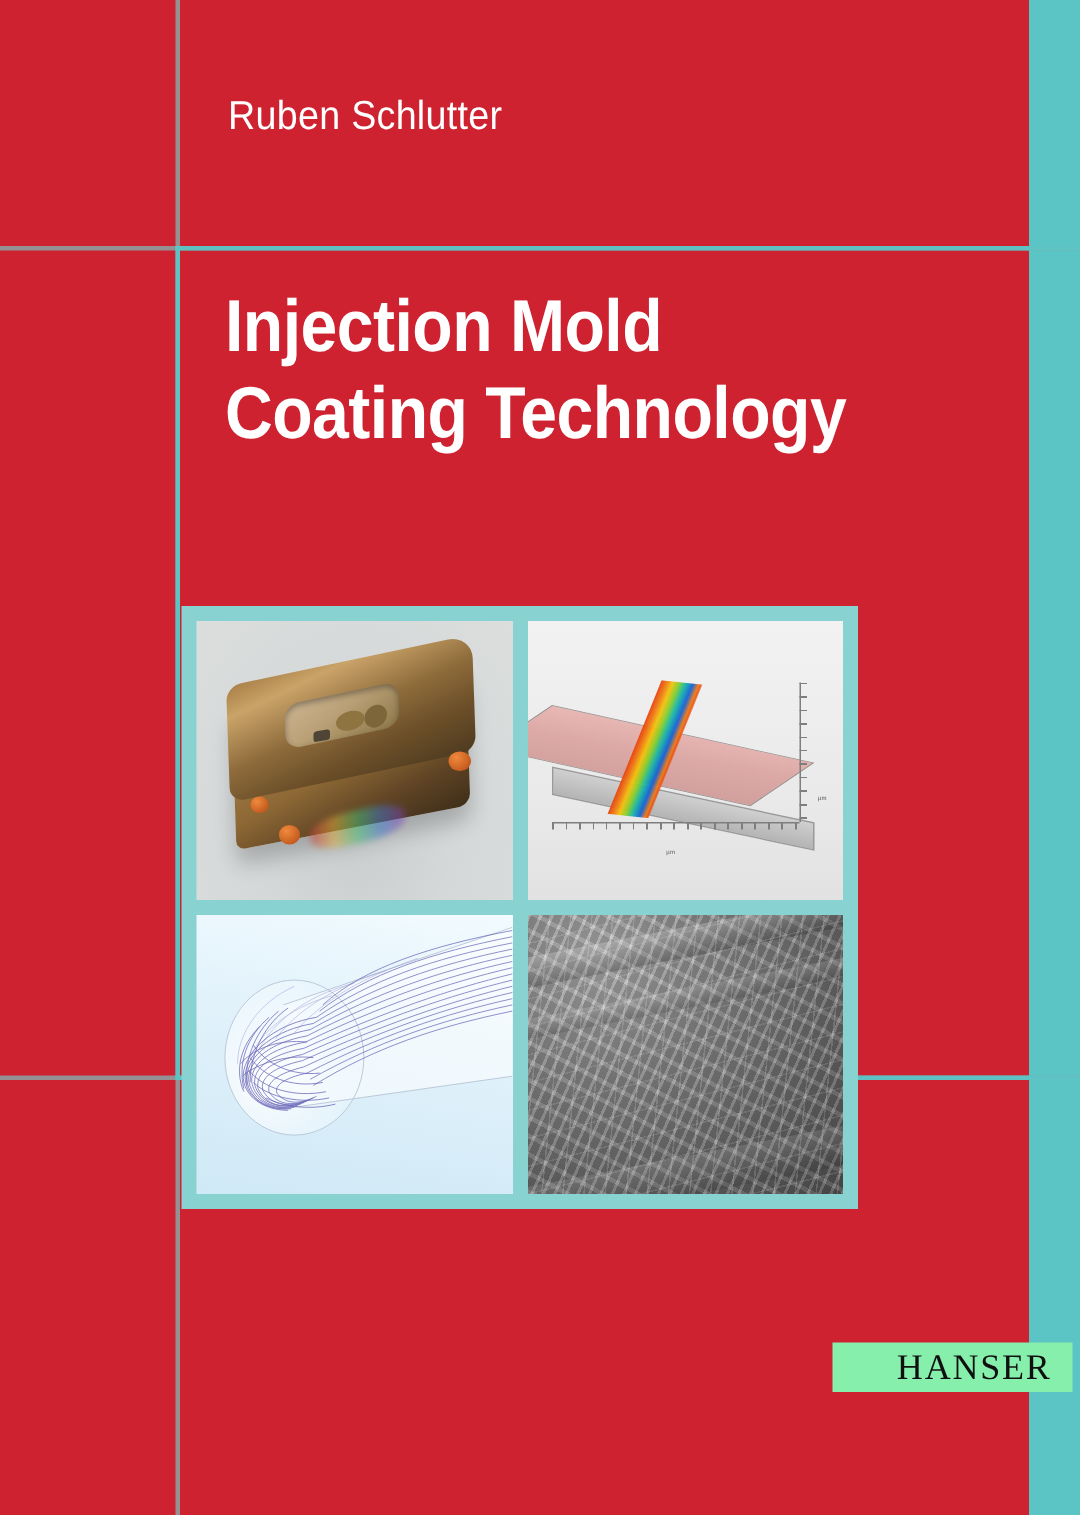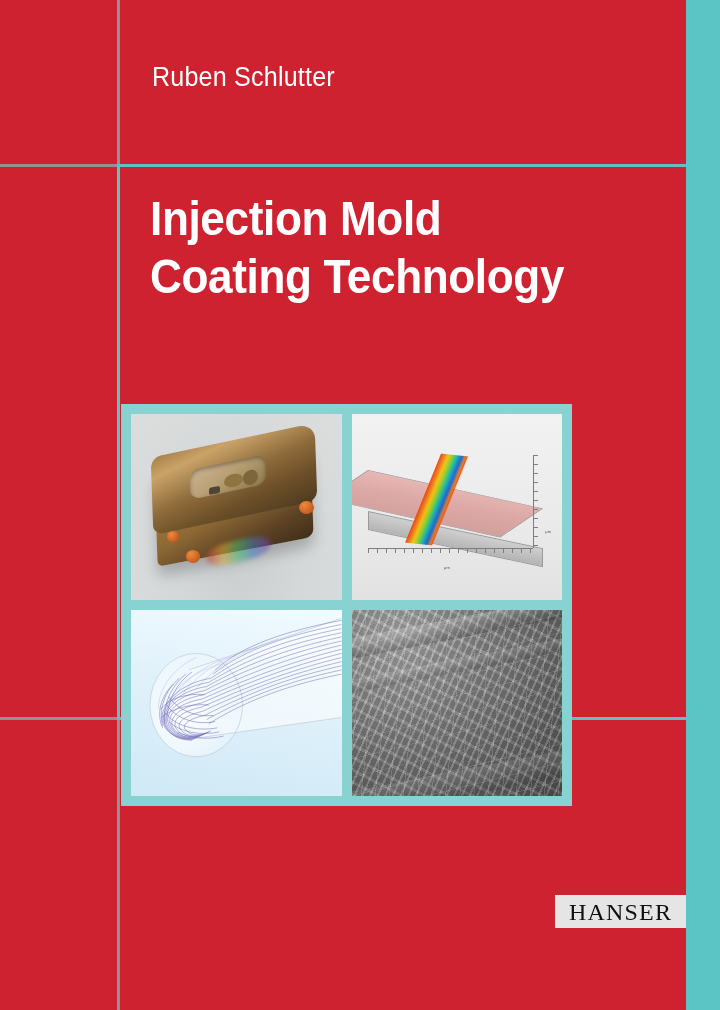--- a/index.html
+++ b/index.html
@@ -259,24 +259,25 @@
     opacity: .85;
   }
 
   
   .hanser-logo {
     position: absolute;
     left: 555px;
     top: 895px;
     width: 131px;
     height: 33px;
-    background: #e5e5e5;
+    background: #86efac;
     display: flex;
     align-items: center;
     justify-content: center;
+    padding-left: 29px;
   }
   .hanser-text {
     font-family: "Liberation Serif", serif;
     font-size: 24px;
     color: #101010;
     letter-spacing: 1.2px;
     line-height: 1;
   }
 </style>
 </head>

